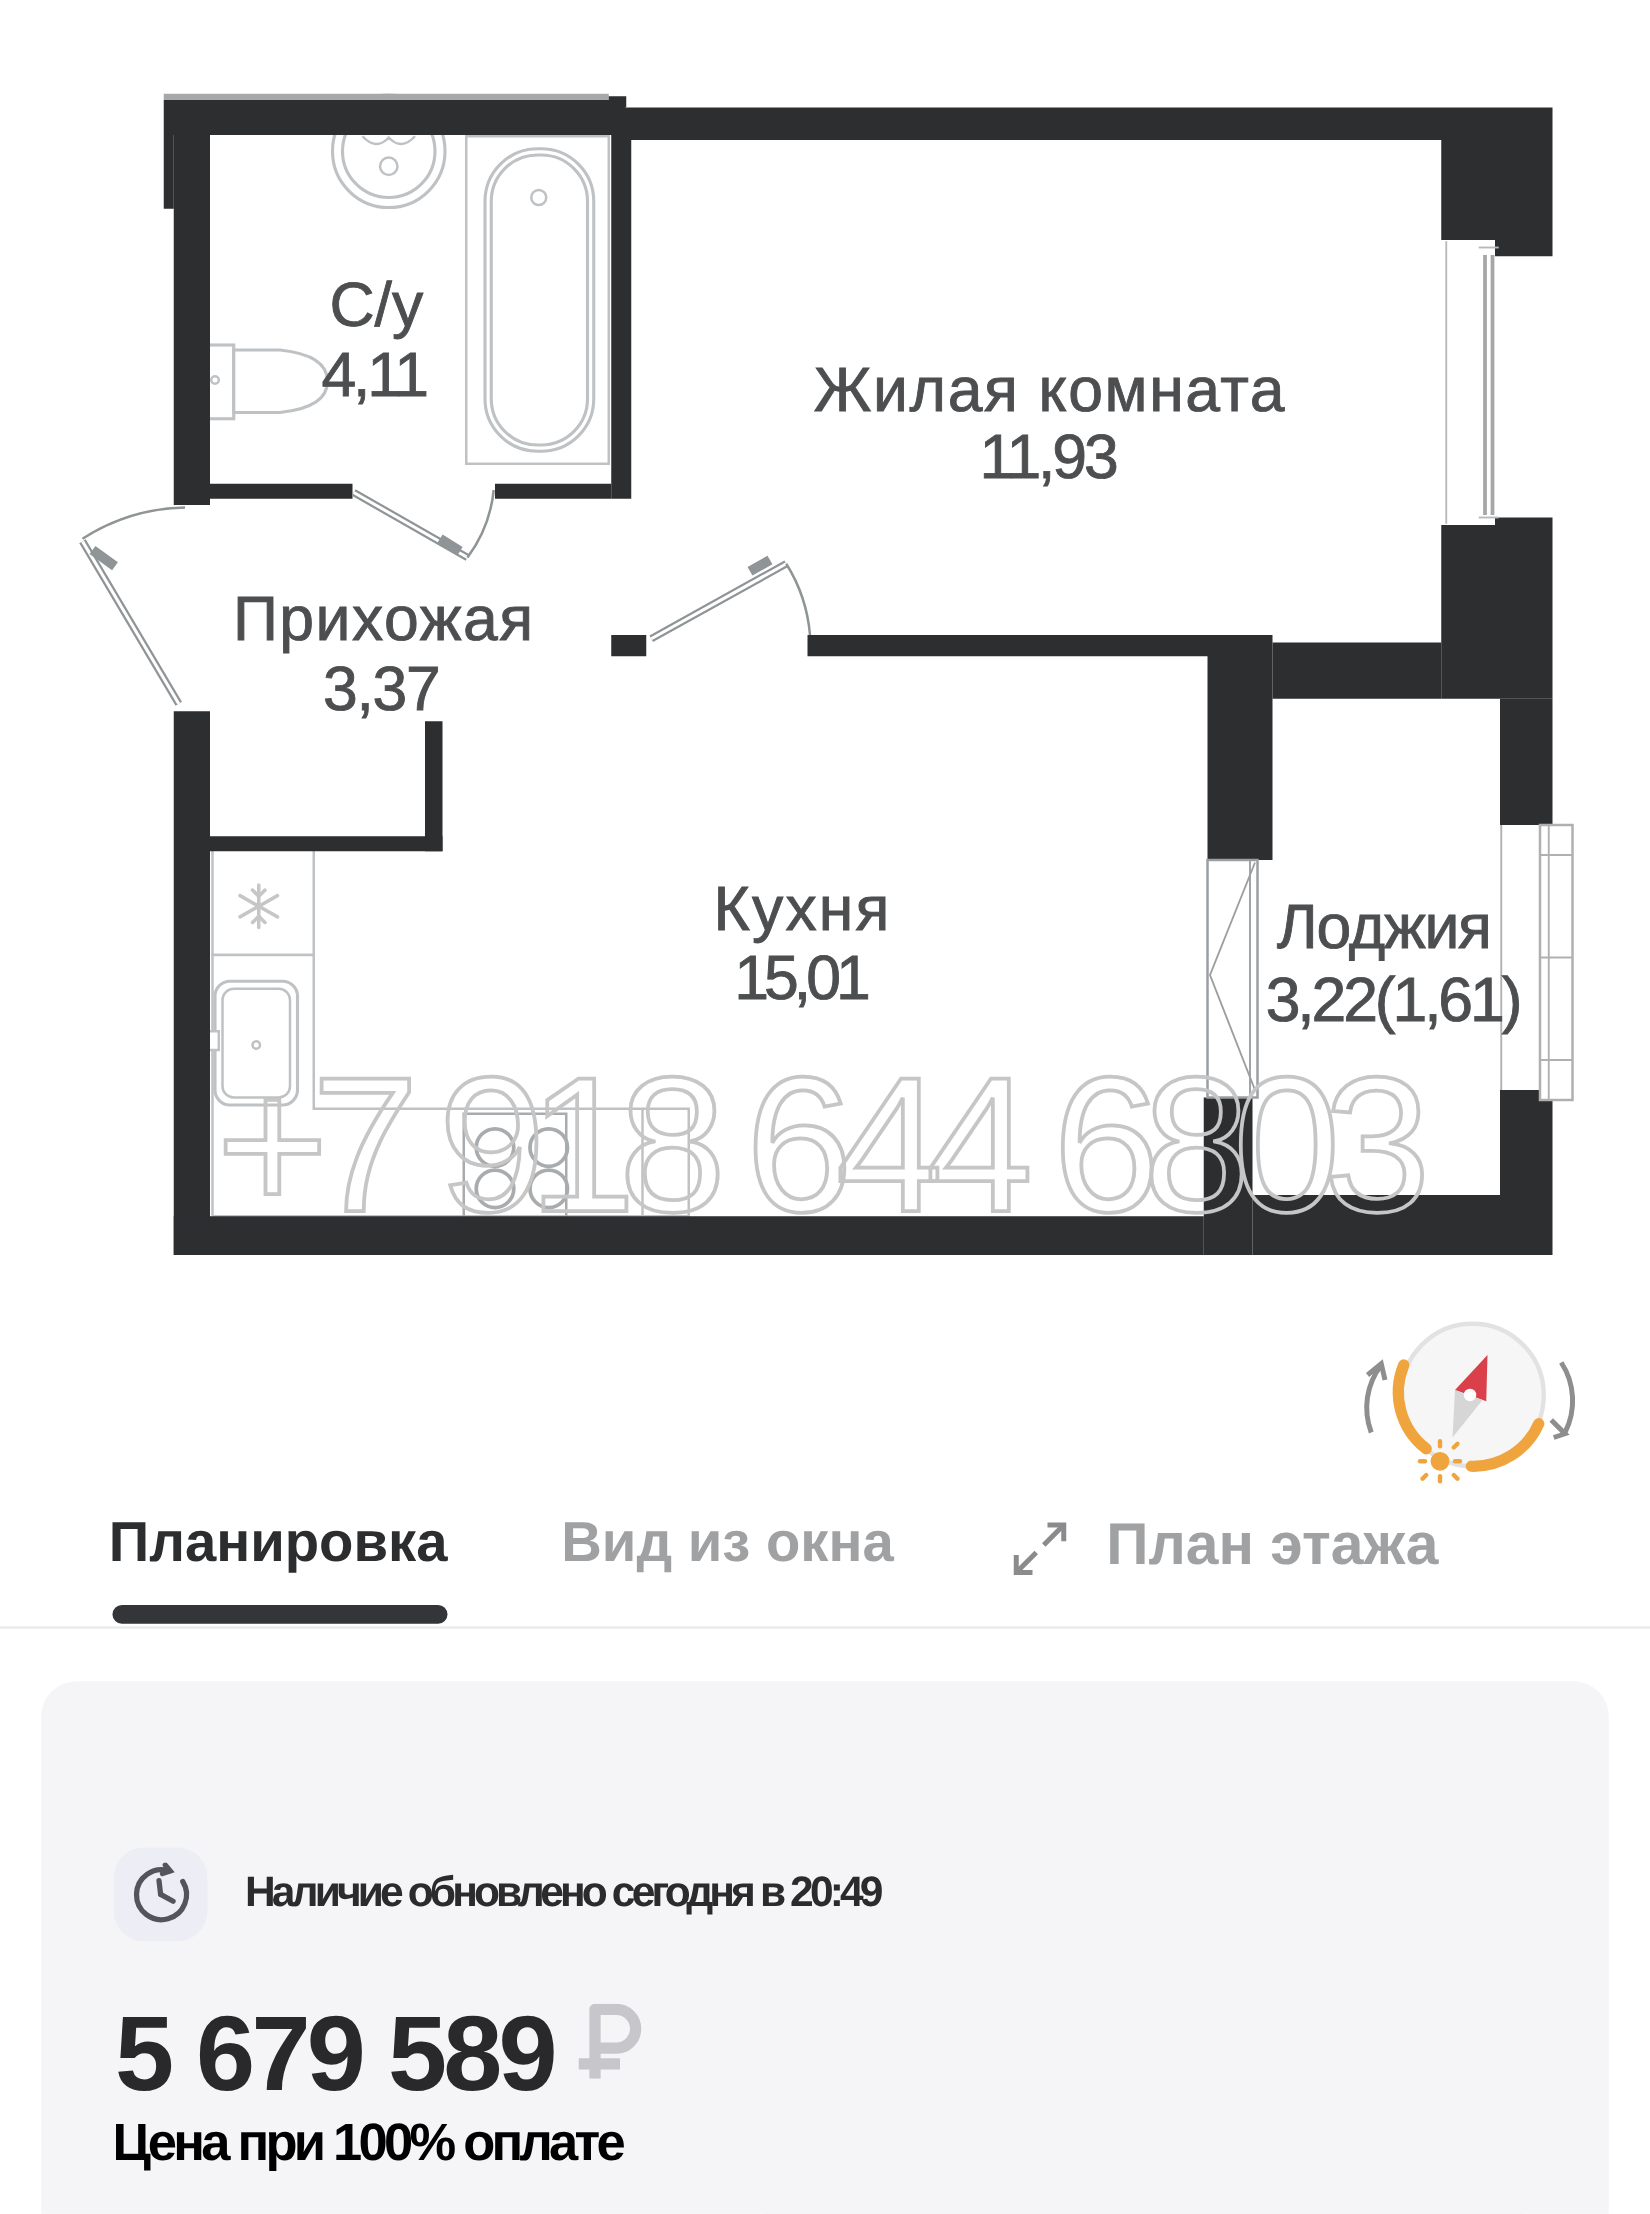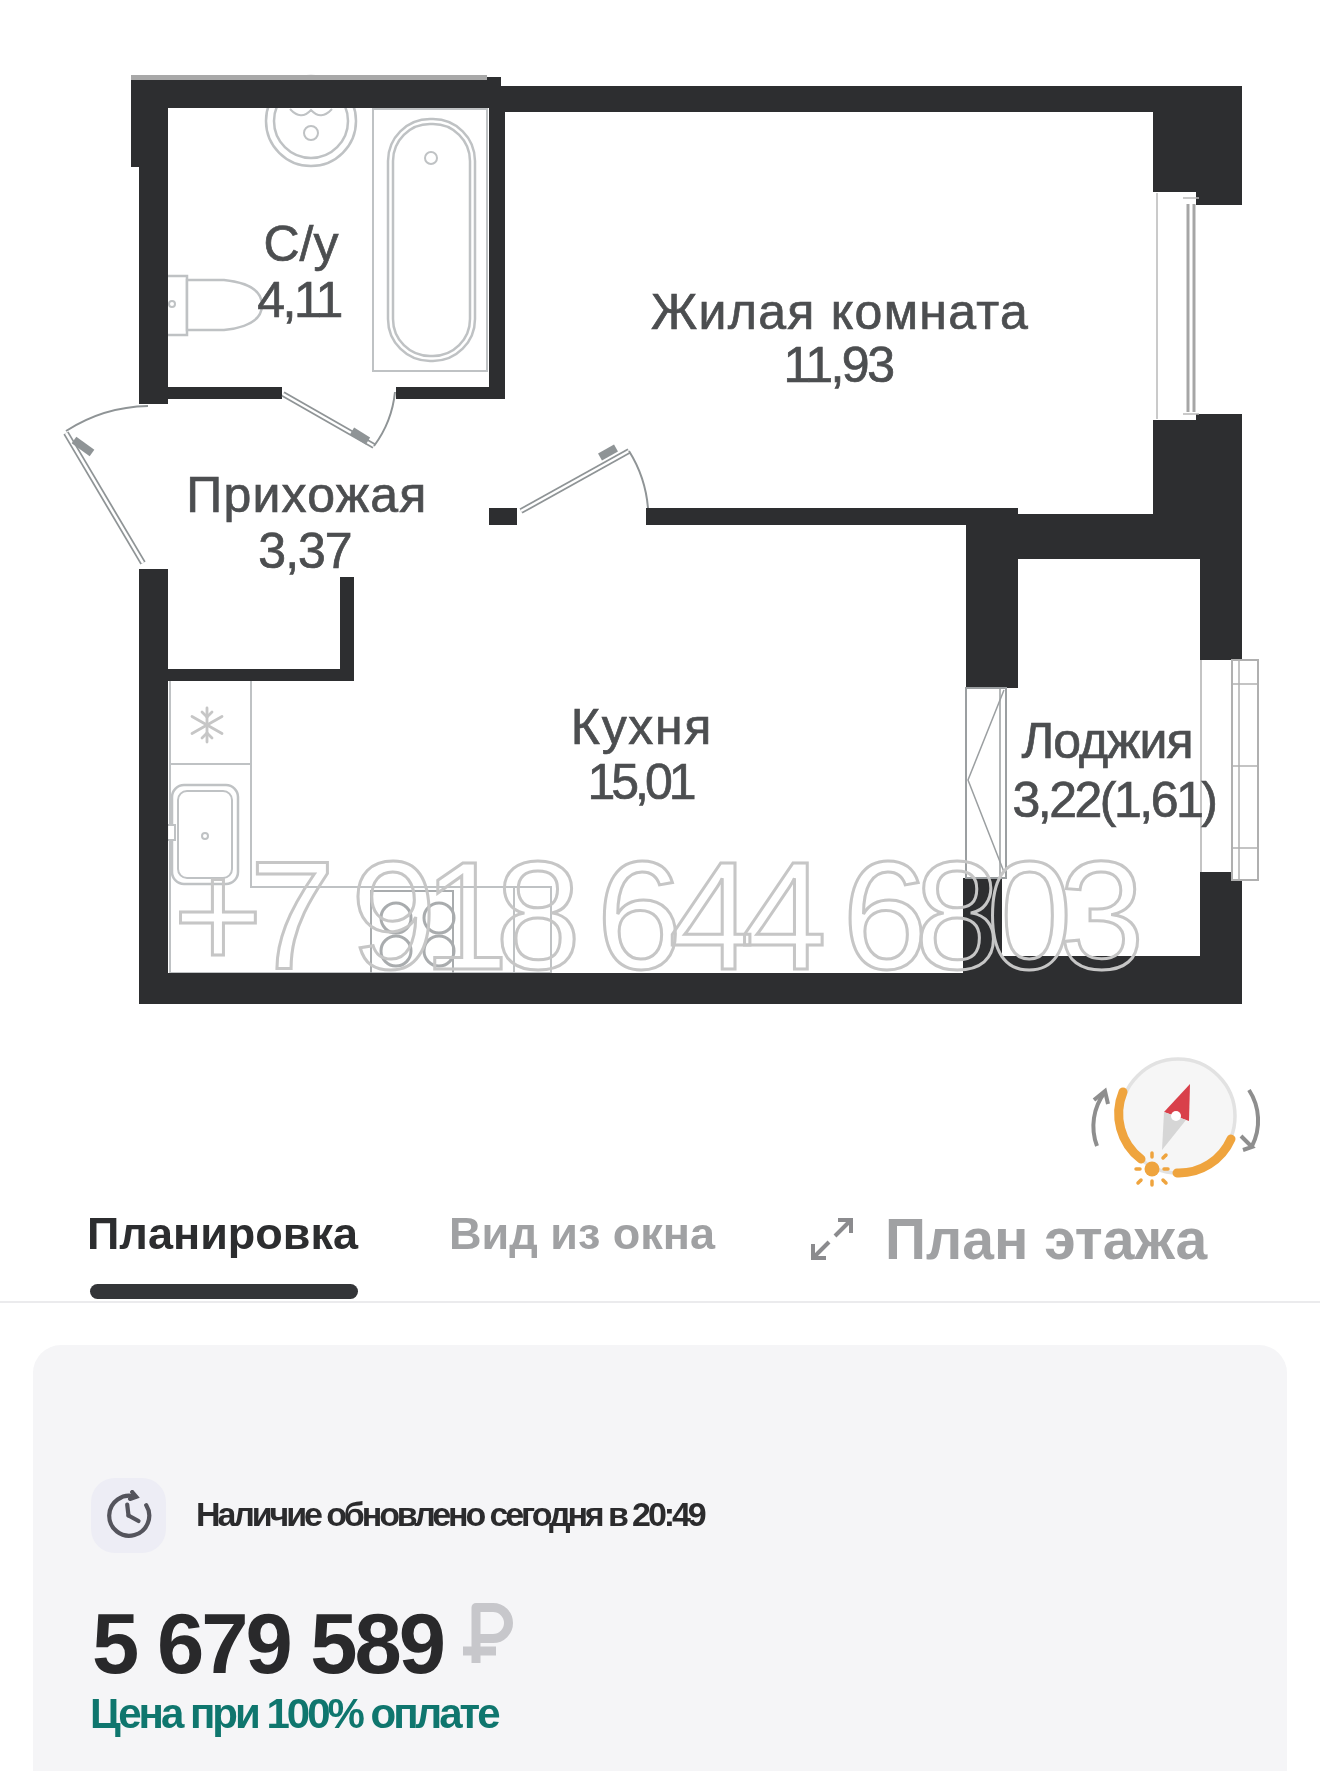--- a/index.html
+++ b/index.html
@@ -213,21 +213,21 @@
 
   <svg class="abs" style="left:806px;top:25px;" width="52" height="44" viewBox="0 0 52 44">
       <g stroke="#8b8b8e" stroke-width="4" fill="none">
         <line x1="29" y1="19" x2="44" y2="4"></line>
         <path d="M32,3 L45,3 L45,16"></path>
         <line x1="23" y1="25" x2="8" y2="40"></line>
         <path d="M7,27 L7,41 L20,41"></path>
       </g>
     </svg>
 
-  <div class="abs" style="left:885px;top:19px;font-size:57px;font-weight:bold;color:#a0a1a3;line-height:1;">План этажа</div>
+  <div class="abs" style="left:885px;top:19px;font-size:47px;font-weight:bold;color:#a0a1a3;line-height:1;">План этажа</div>
 
   <div class="abs" style="left:0;top:109px;width:1320px;height:2px;background:#ebebed;"></div>
 </div>
 
 <div class="abs" style="left:33px;top:1345px;width:1254px;height:500px;background:#f5f5f7;border-radius:28px;">
 
 
   <div class="abs" style="left:58px;top:133px;width:75px;height:75px;background:#ededf5;border-radius:24px;"></div>
   <svg class="abs" style="left:70px;top:145px;" width="51" height="51" viewBox="0 0 51 51">
     <g stroke="#54545c" stroke-width="4.2" fill="none" stroke-linecap="round">
@@ -241,14 +241,14 @@
   <div class="abs" style="left:163px;top:152px;font-size:34px;font-weight:bold;color:#2b2b2d;line-height:1;letter-spacing:-3.1px;">Наличие обновлено сегодня в 20:49</div>
 
   <div class="abs" style="left:59px;top:256px;font-size:85px;font-weight:bold;color:#29292b;line-height:1;letter-spacing:-3px;">5 679 589</div>
   <svg class="abs" style="left:429px;top:258px;" width="56" height="60" viewBox="0 0 56 60">
       <g fill="none" stroke="#c7c7cb" stroke-width="9">
         <path d="M14,60 L14,4.5 L31,4.5 A15.5,15.5 0 0 1 31,35.5 L10,35.5" stroke-linejoin="round"></path>
         <line x1="1" y1="48" x2="34" y2="48"></line>
       </g>
     </svg>
 
-  <div class="abs" style="left:57px;top:348px;font-size:42px;font-weight:bold;color:#0f766e;line-height:1;letter-spacing:-3px;">Цена при 100% оплате</div>
+  <div class="abs" style="left:57px;top:348px;font-size:42px;font-weight:bold;color:#000000;line-height:1;letter-spacing:-3px;">Цена при 100% оплате</div>
 </div>
 
 </body></html>

